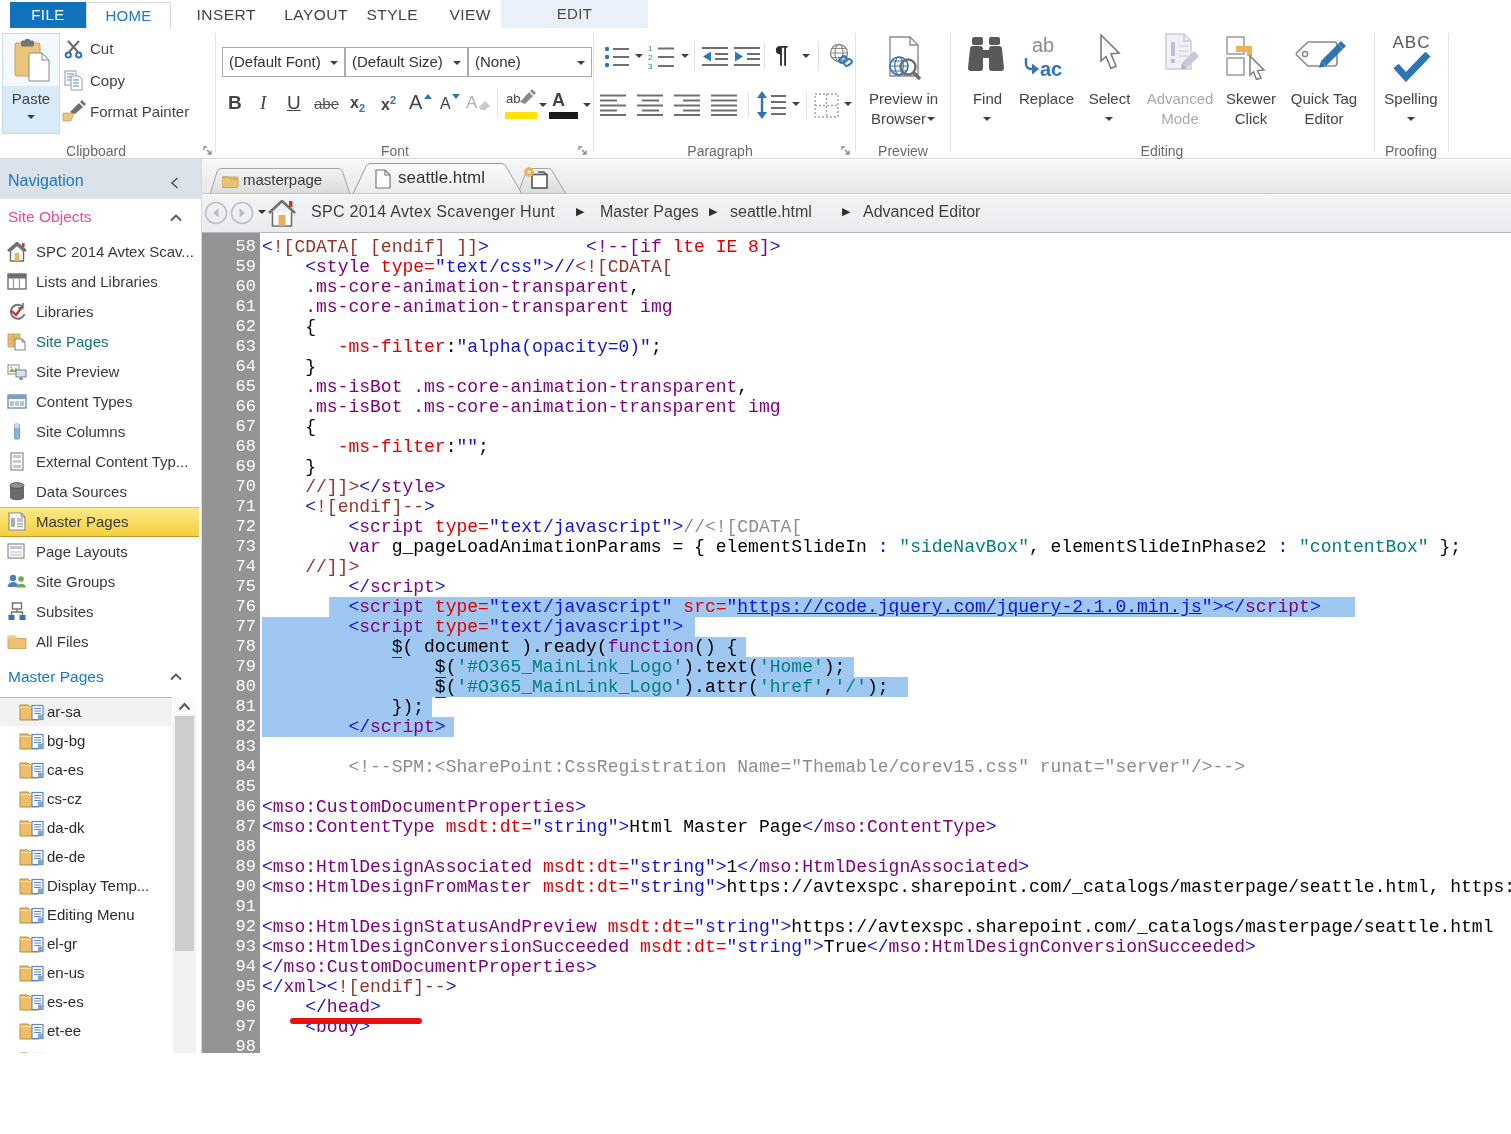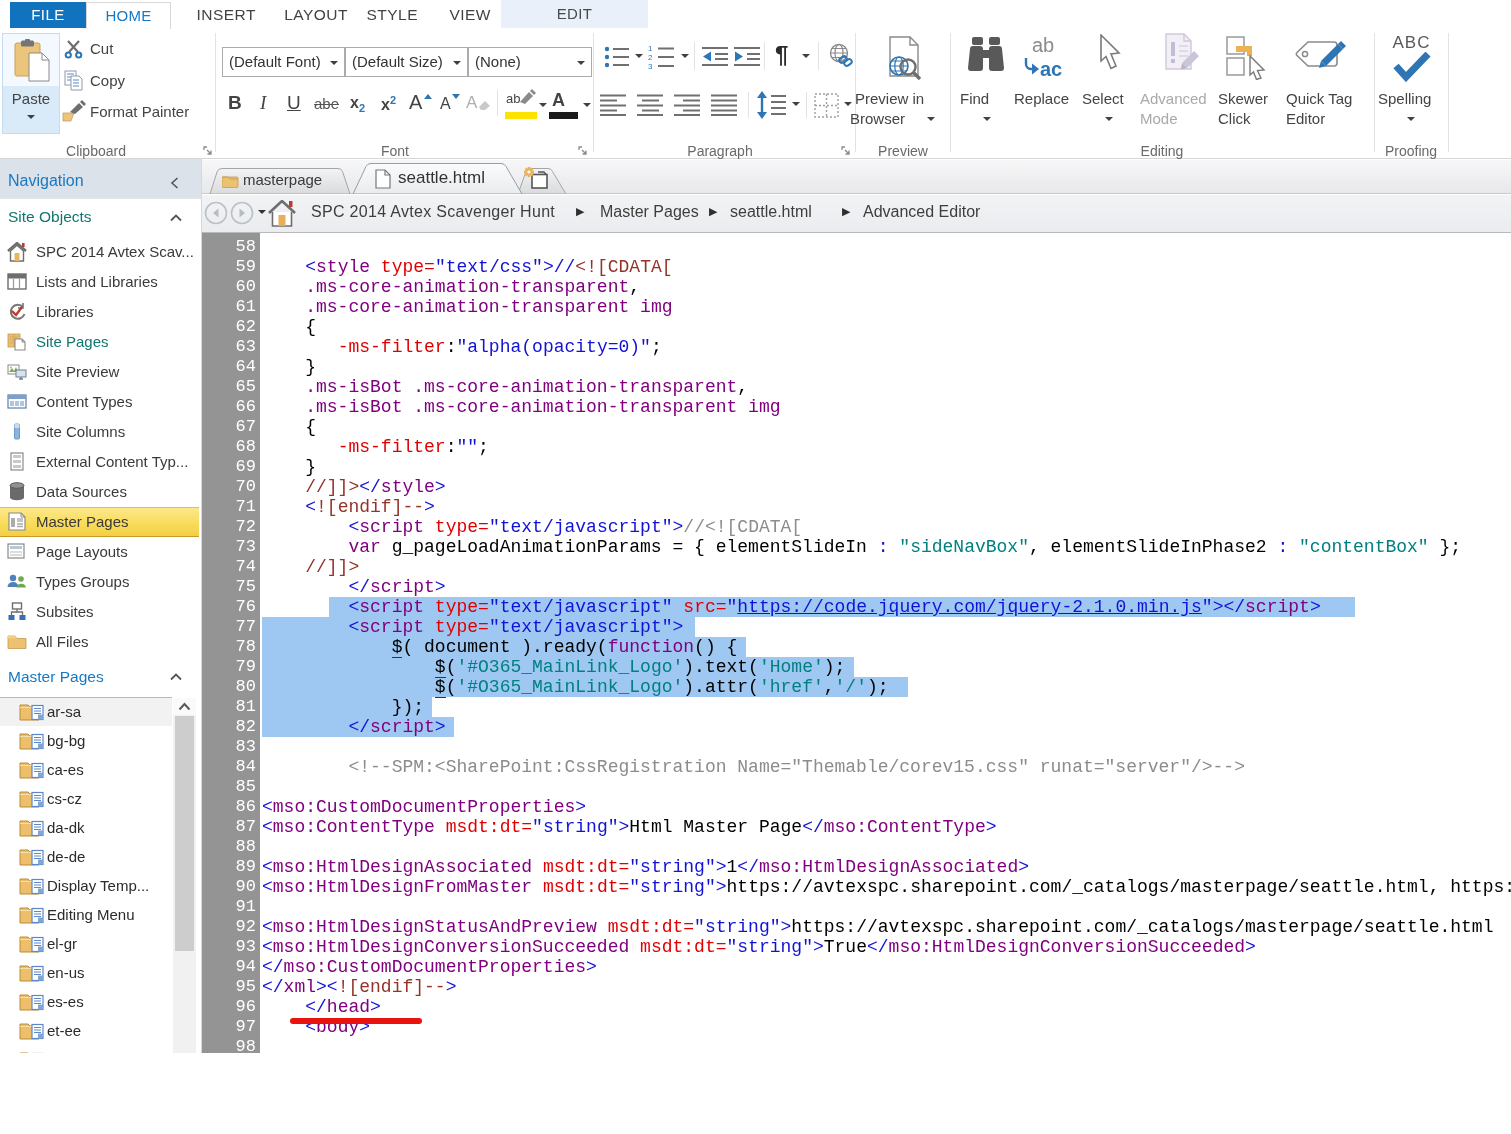--- a/index.html
+++ b/index.html
@@ -1,19 +1,19 @@
 <!DOCTYPE html>
 <html><head><meta charset="utf-8"><title>seattle.html</title>
 <style>
 *{margin:0;padding:0;box-sizing:border-box}
 html,body{width:1511px;height:1134px;font-family:"Liberation Sans",sans-serif;background:#fff;overflow:hidden;position:relative}
 .a{position:absolute}
 .lbl{position:absolute;font-size:14px;color:#696969;text-align:center;white-space:nowrap}
 .bt{position:absolute;font-size:15px;color:#444;white-space:nowrap}
-.ctr{}
+.ctr{text-align:center}
 .dar{position:absolute;width:0;height:0;border:4px solid transparent;border-top:4px solid #404040;border-bottom:none}
 .gsep{position:absolute;top:33px;width:1px;height:119px;background:#E3E3E3}
 .tabtxt{position:absolute;top:2px;height:26px;line-height:26px;font-size:15.5px;color:#424242;text-align:right;letter-spacing:.5px}
 .combo{position:absolute;top:47px;height:30px;border:1px solid #ABABAB;background:#fff;font-size:15px;color:#333;line-height:28px;padding-left:6px}
 .combo .dar{right:6px;top:13px}
 pre{font-family:"Liberation Mono",monospace}
 </style></head>
 <body>
 
 <div class="a" style="left:0;top:0;width:1511px;height:159px;background:#fff;border-bottom:1px solid #D6D6D6">
@@ -302,21 +302,21 @@
 </div>
 
 <div class="a" style="left:0;top:159px;width:202px;height:894px;background:#fff;overflow:hidden">
 <div class="a" style="left:201px;top:0;width:1px;height:894px;background:#D8D8D8"></div>
 <div class="a" style="left:0;top:0;width:201px;height:39px;background:#DCE2EA"></div>
 <div class="a" style="left:8px;top:13px;font-size:16px;color:#1779C4">Navigation</div>
 <svg class="a" style="left:170px;top:18px" width="9" height="12" viewBox="0 0 9 12">
       <path d="M7.5 1 L2 6 L7.5 11" fill="none" stroke="#555" stroke-width="1.6"></path>
     </svg>
 <div class="a" style="left:0;top:39px;width:201px;height:1px;background:#E4E4E4"></div>
-<div class="a" style="left:8px;top:49px;font-size:15.5px;color:#0f766e">Site Objects</div>
+<div class="a" style="left:8px;top:49px;font-size:15.5px;color:#ec4899">Site Objects</div>
 <svg class="a" style="left:170px;top:55px" width="12" height="8" viewBox="0 0 12 8">
       <path d="M1 6.5 L6 1.5 L11 6.5" fill="none" stroke="#555" stroke-width="1.8"></path>
     </svg>
 <svg class="a" style="left:7px;top:83px" width="21" height="20" viewBox="0 0 21 20">
 <rect x="15" y="1" width="2.6" height="4" fill="#C0392B"></rect>
 <path d="M1 9 L10 1 L19 9" fill="none" stroke="#6E6E6E" stroke-width="2.4"></path>
 <path d="M3.5 9 V19 H16.5 V9 L10 3.2 Z" fill="#fff" stroke="#6E6E6E" stroke-width="1.4"></path>
 <rect x="7.5" y="11" width="5" height="8" fill="#E9B560"></rect>
     </svg>
 <div class="a" style="left:36px;top:78px;height:30px;line-height:30px;font-size:15px;color:#3A3A3A;white-space:nowrap">SPC 2014 Avtex Scav...</div>
@@ -386,21 +386,21 @@
 <rect x="3" y="4" width="12" height="3" fill="#B9C7D6"></rect>
 <path d="M3 10 h12 M3 13 h12" stroke="#B9B9B9" stroke-width="1.2"></path>
     </svg>
 <div class="a" style="left:36px;top:378px;height:30px;line-height:30px;font-size:15px;color:#3A3A3A;white-space:nowrap">Page Layouts</div>
 <svg class="a" style="left:7px;top:413px" width="20" height="19" viewBox="0 0 20 19">
 <circle cx="6" cy="6" r="3.2" fill="#4F81BD"></circle>
 <path d="M0.5 15 a5.5 5 0 0 1 11 0 z" fill="#4F81BD"></path>
 <circle cx="14" cy="7" r="2.8" fill="#6FA84F"></circle>
 <path d="M9.5 15.5 a4.8 4.5 0 0 1 9.5 0 z" fill="#6FA84F"></path>
     </svg>
-<div class="a" style="left:36px;top:408px;height:30px;line-height:30px;font-size:15px;color:#3A3A3A;white-space:nowrap">Types Groups</div>
+<div class="a" style="left:36px;top:408px;height:30px;line-height:30px;font-size:15px;color:#3A3A3A;white-space:nowrap">Site Groups</div>
 <svg class="a" style="left:7px;top:443px" width="20" height="19" viewBox="0 0 20 19">
 <rect x="5.5" y="1" width="9" height="6" fill="#fff" stroke="#6E6E6E" stroke-width="1.4"></rect>
 <path d="M10 7 V10 M4.5 13 V10 H15.5 V13" fill="none" stroke="#6E6E6E" stroke-width="1.3"></path>
 <rect x="1.5" y="13" width="6" height="5" fill="#3B6EB5"></rect>
 <rect x="12.5" y="13" width="6" height="5" fill="#3B6EB5"></rect>
     </svg>
 <div class="a" style="left:36px;top:438px;height:30px;line-height:30px;font-size:15px;color:#3A3A3A;white-space:nowrap">Subsites</div>
 <svg class="a" style="left:7px;top:473px" width="20" height="19" viewBox="0 0 20 19">
 <path d="M1 4 h7 l2 2.5 h9 v10 h-18 z" fill="#ECC16F" stroke="#C69A51" stroke-width=".8"></path>
 <path d="M1 4 h7 l2 2.5 h-9 z" fill="#F2D086"></path>
@@ -532,20 +532,21 @@
 <div class="a" style="left:202px;top:233px;width:1309px;height:820px;background:#fff;overflow:hidden">
 <div class="a" style="left:0;top:0;width:58px;height:820px;background:#949494"></div>
 <div class="a" style="left:127px;top:364px;width:1026px;height:20px;background:#9EC7F2"></div>
 <div class="a" style="left:60px;top:384px;width:433px;height:20px;background:#9EC7F2"></div>
 <div class="a" style="left:60px;top:404px;width:484px;height:20px;background:#9EC7F2"></div>
 <div class="a" style="left:60px;top:424px;width:592px;height:20px;background:#9EC7F2"></div>
 <div class="a" style="left:60px;top:444px;width:646px;height:20px;background:#9EC7F2"></div>
 <div class="a" style="left:60px;top:464px;width:170px;height:20px;background:#9EC7F2"></div>
 <div class="a" style="left:60px;top:484px;width:192px;height:20px;background:#9EC7F2"></div>
 <div class="a gnum" style="top:4px">58</div>
+<pre class="a cline" style="top:4px"><span class="cb">&lt;</span><span class="cm">![CDATA[ [endif] ]]</span><span class="cb">&gt;</span><span class="ck">         </span><span class="cb">&lt;</span><span class="cp">!--[if</span><span class="cr"> lte IE 8</span><span class="cp">]</span><span class="cb">&gt;</span></pre>
 <div class="a gnum" style="top:24px">59</div>
 <pre class="a cline" style="top:24px"><span class="ck">    </span><span class="cb">&lt;</span><span class="cp">style</span><span class="ck"> </span><span class="cr">type=</span><span class="cb">"text/css"</span><span class="cb">&gt;</span><span class="cb">//</span><span class="cm">&lt;![CDATA[</span></pre>
 <div class="a gnum" style="top:44px">60</div>
 <pre class="a cline" style="top:44px"><span class="ck">    </span><span class="cp">.ms-core-animation-transparent</span><span class="ck">,</span></pre>
 <div class="a gnum" style="top:64px">61</div>
 <pre class="a cline" style="top:64px"><span class="ck">    </span><span class="cp">.ms-core-animation-transparent img</span></pre>
 <div class="a gnum" style="top:84px">62</div>
 <pre class="a cline" style="top:84px"><span class="ck">    </span><span class="ck">{</span></pre>
 <div class="a gnum" style="top:104px">63</div>
 <pre class="a cline" style="top:104px"><span class="ck">       </span><span class="cr">-ms-filter</span><span class="ck">:</span><span class="cb">"alpha(opacity=0)"</span><span class="ck">;</span></pre>

